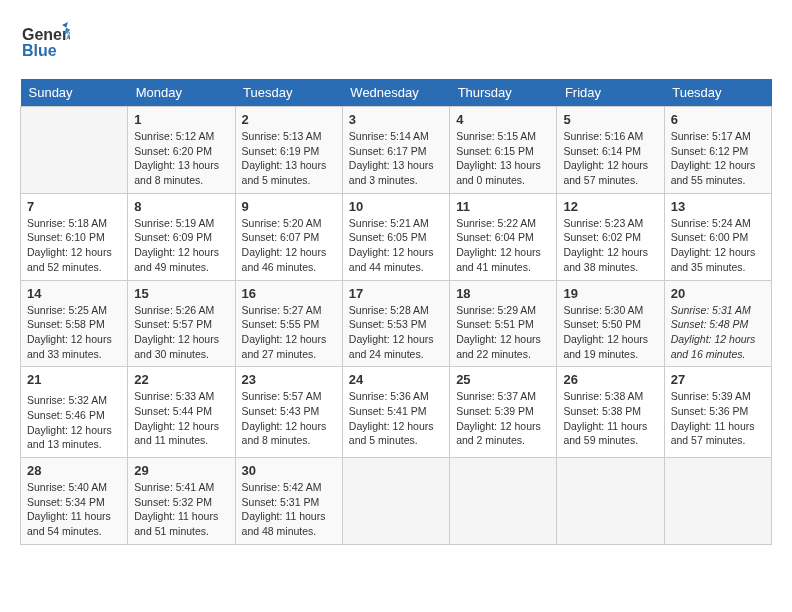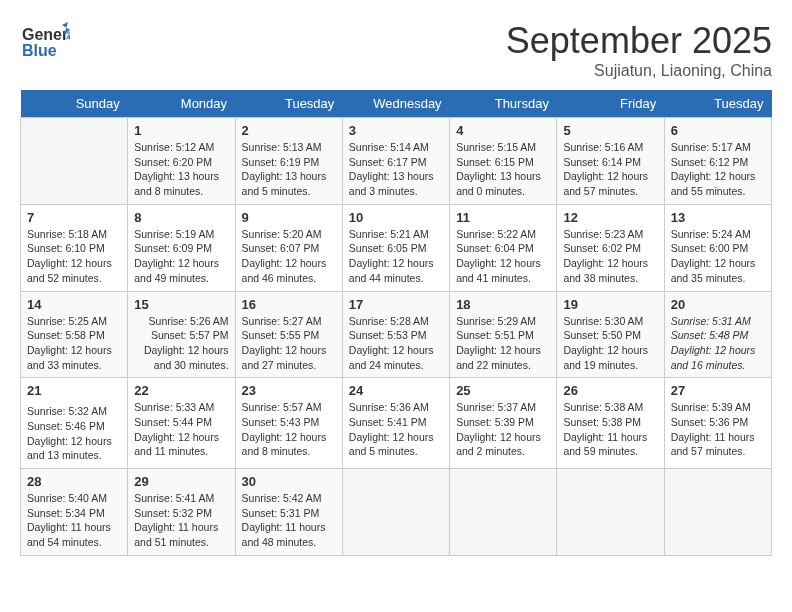--- a/index.html
+++ b/index.html
@@ -34,21 +34,21 @@
       color: #555;
     }
     table {
       width: 100%;
       border-collapse: collapse;
       font-size: 11px;
     }
     thead tr th {
       background-color: #2a6db5;
       color: #fff;
-      text-align: right;
+      text-align: left;
       padding: 6px 8px;
       font-size: 13px;
       font-weight: normal;
       margin-left: 38px;
     }
     tbody tr td {
       border: 1px solid #ccc;
       vertical-align: top;
       padding: 5px 6px;
       width: 107px;
@@ -81,24 +81,20 @@
   <div class="logo">
     <div>
       <svg width="50" height="45" viewBox="0 0 50 45">
         <text x="2" y="20" font-size="16" font-weight="bold" fill="#333">General</text>
         <text x="2" y="36" font-size="16" font-weight="bold" fill="#2a6db5">Blue</text>
         <polygon points="42,5 50,10 44,15 48,2" fill="#2a6db5"></polygon>
         <polygon points="44,12 52,16 46,20 50,9" fill="#5599cc"></polygon>
       </svg>
     </div>
   </div>
-  <div class="title-block">
-    <div class="month-title">September 2025</div>
-    <div class="subtitle">Sujiatun, Liaoning, China</div>
-  </div>
 </div>
 
 <table>
   <thead>
     <tr id="header-row">
         <th>Sunday</th>
         <th>Monday</th>
         <th>Tuesday</th>
         <th>Wednesday</th>
         <th>Thursday</th>
@@ -206,21 +202,21 @@
       <tr>
         <td>
           <span class="day-number">14</span>
           <div class="day-info" style="white-space: pre-line;">Sunrise: 5:25 AM
 Sunset: 5:58 PM
 Daylight: 12 hours
 and 33 minutes.</div>
         </td>
         <td>
           <span class="day-number">15</span>
-          <div class="day-info" style="white-space: pre-line; text-align: right;">Sunrise: 5:26 AM
+          <div class="day-info" style="white-space: pre-line;">Sunrise: 5:26 AM
 Sunset: 5:57 PM
 Daylight: 12 hours
 and 30 minutes.</div>
         </td>
         <td>
           <span class="day-number">16</span>
           <div class="day-info" style="white-space: pre-line;">Sunrise: 5:27 AM
 Sunset: 5:55 PM
 Daylight: 12 hours
 and 27 minutes.</div>

